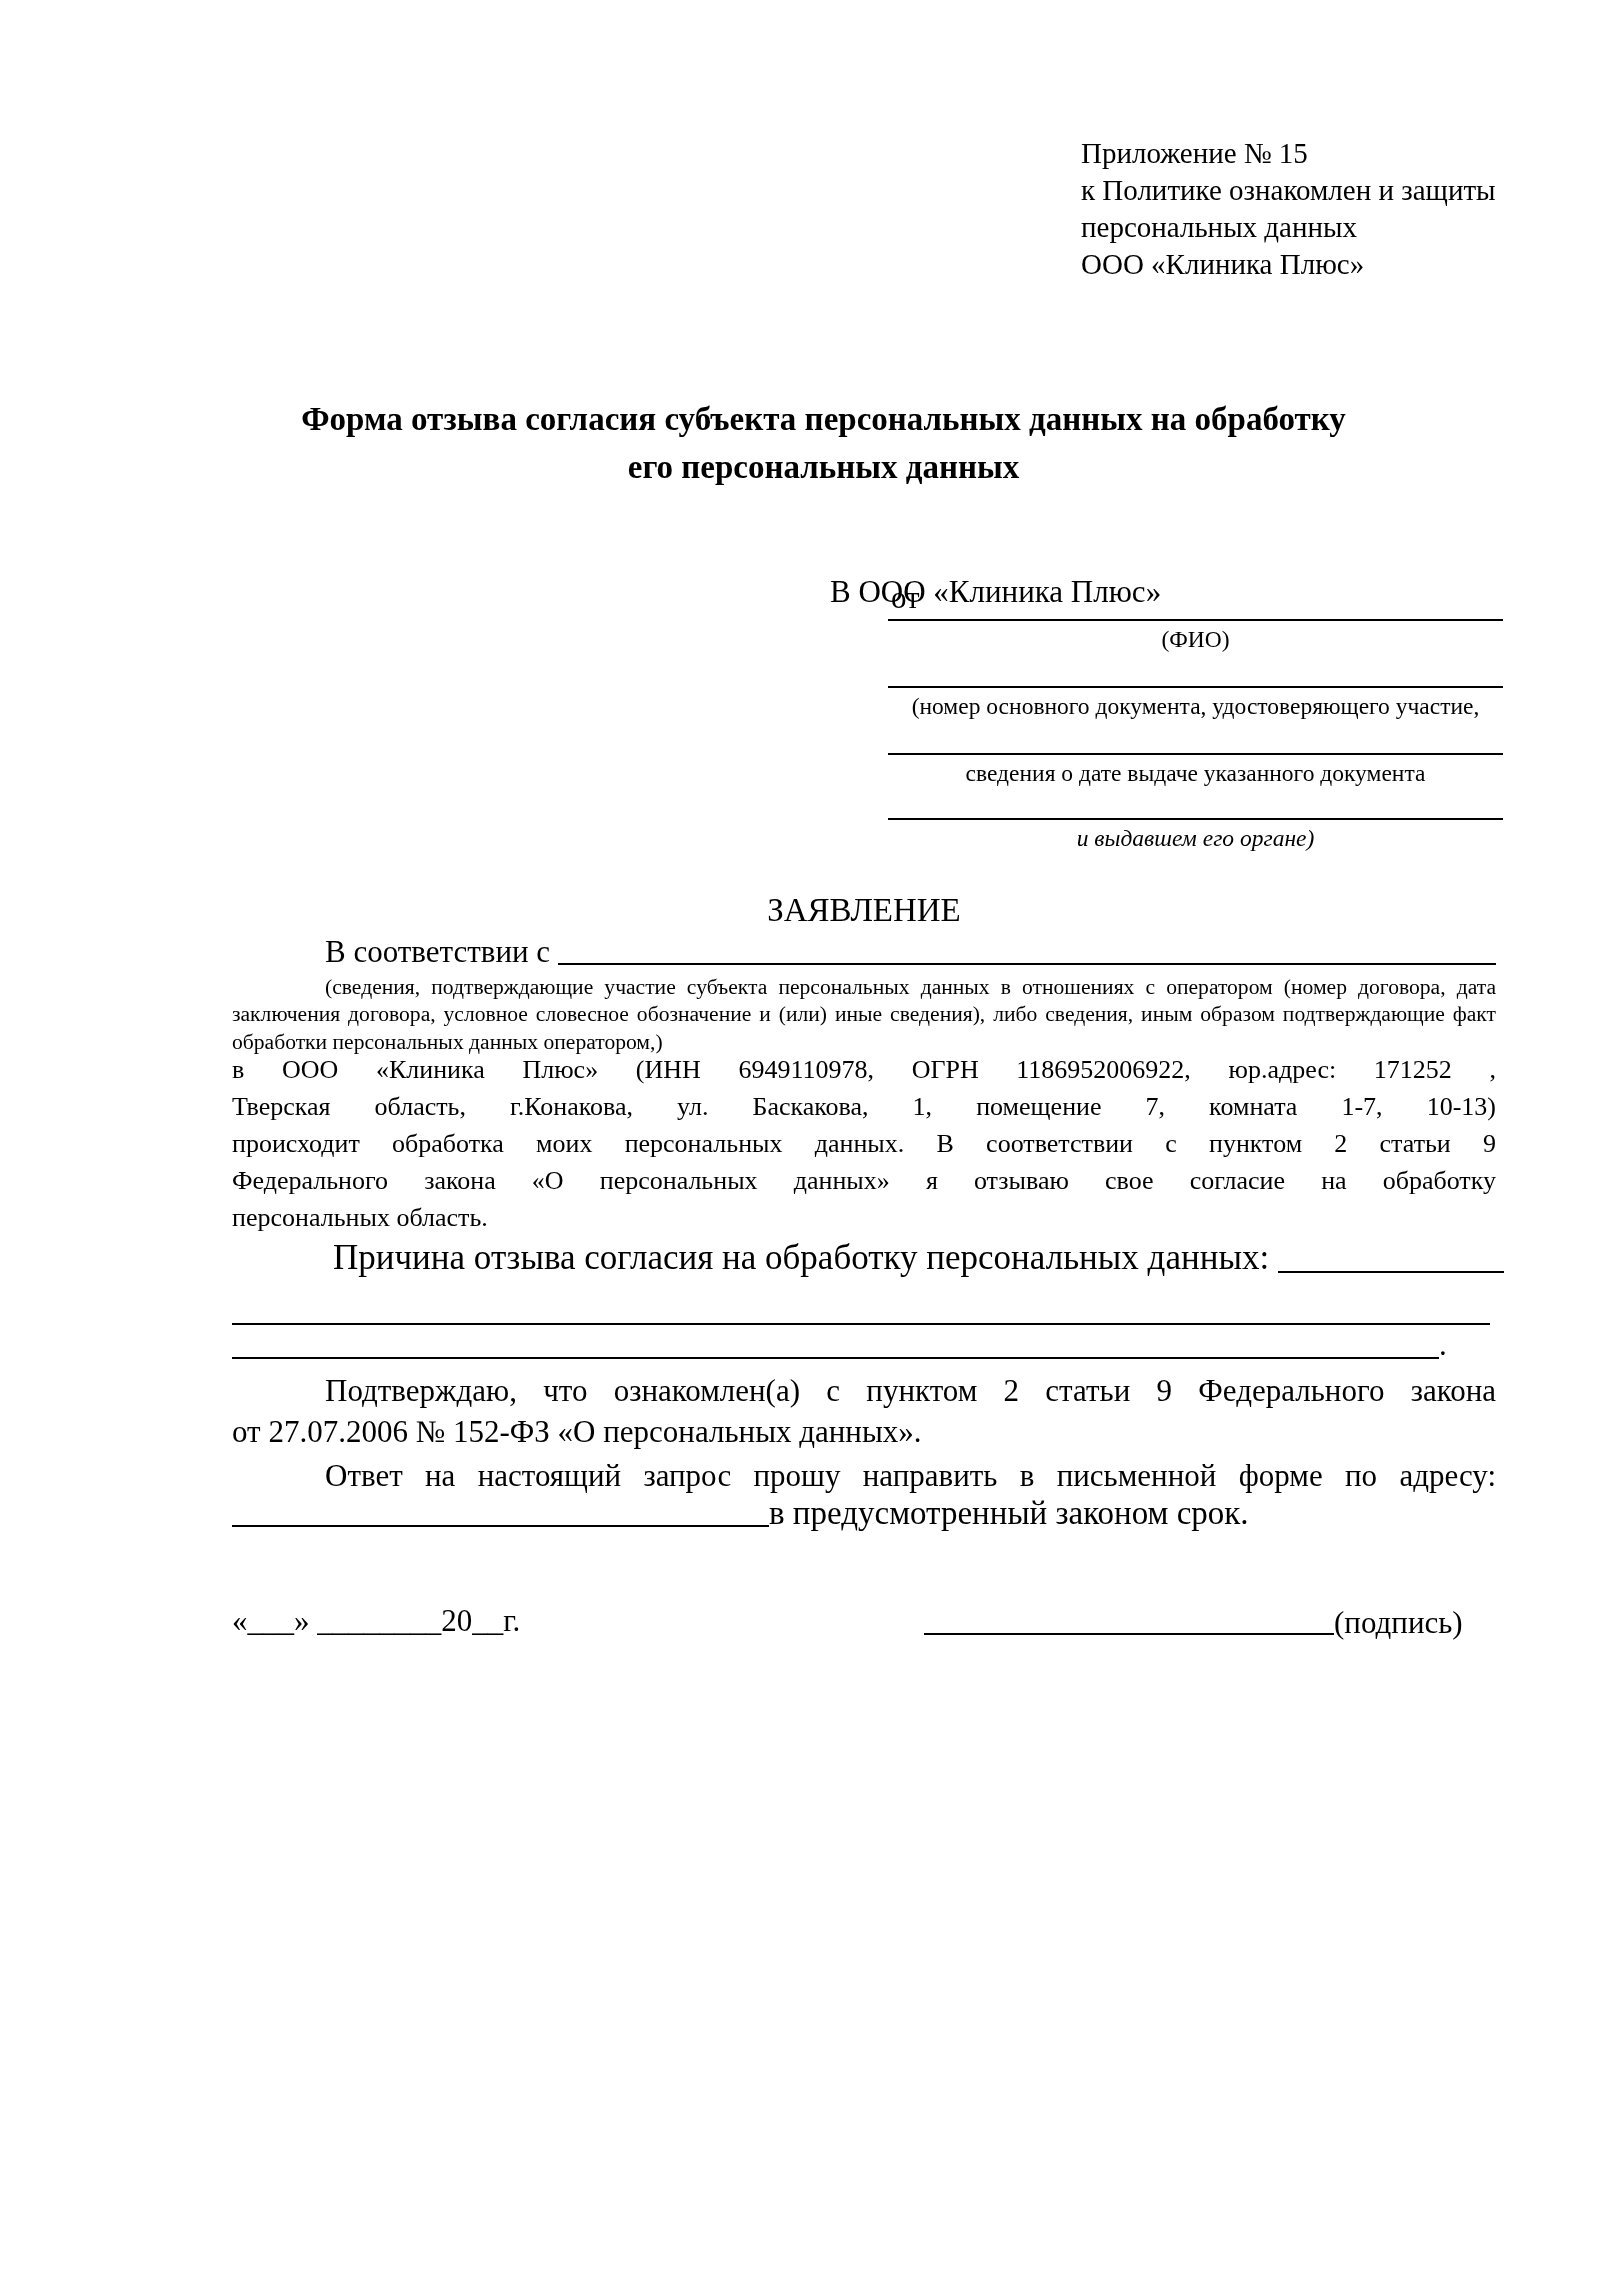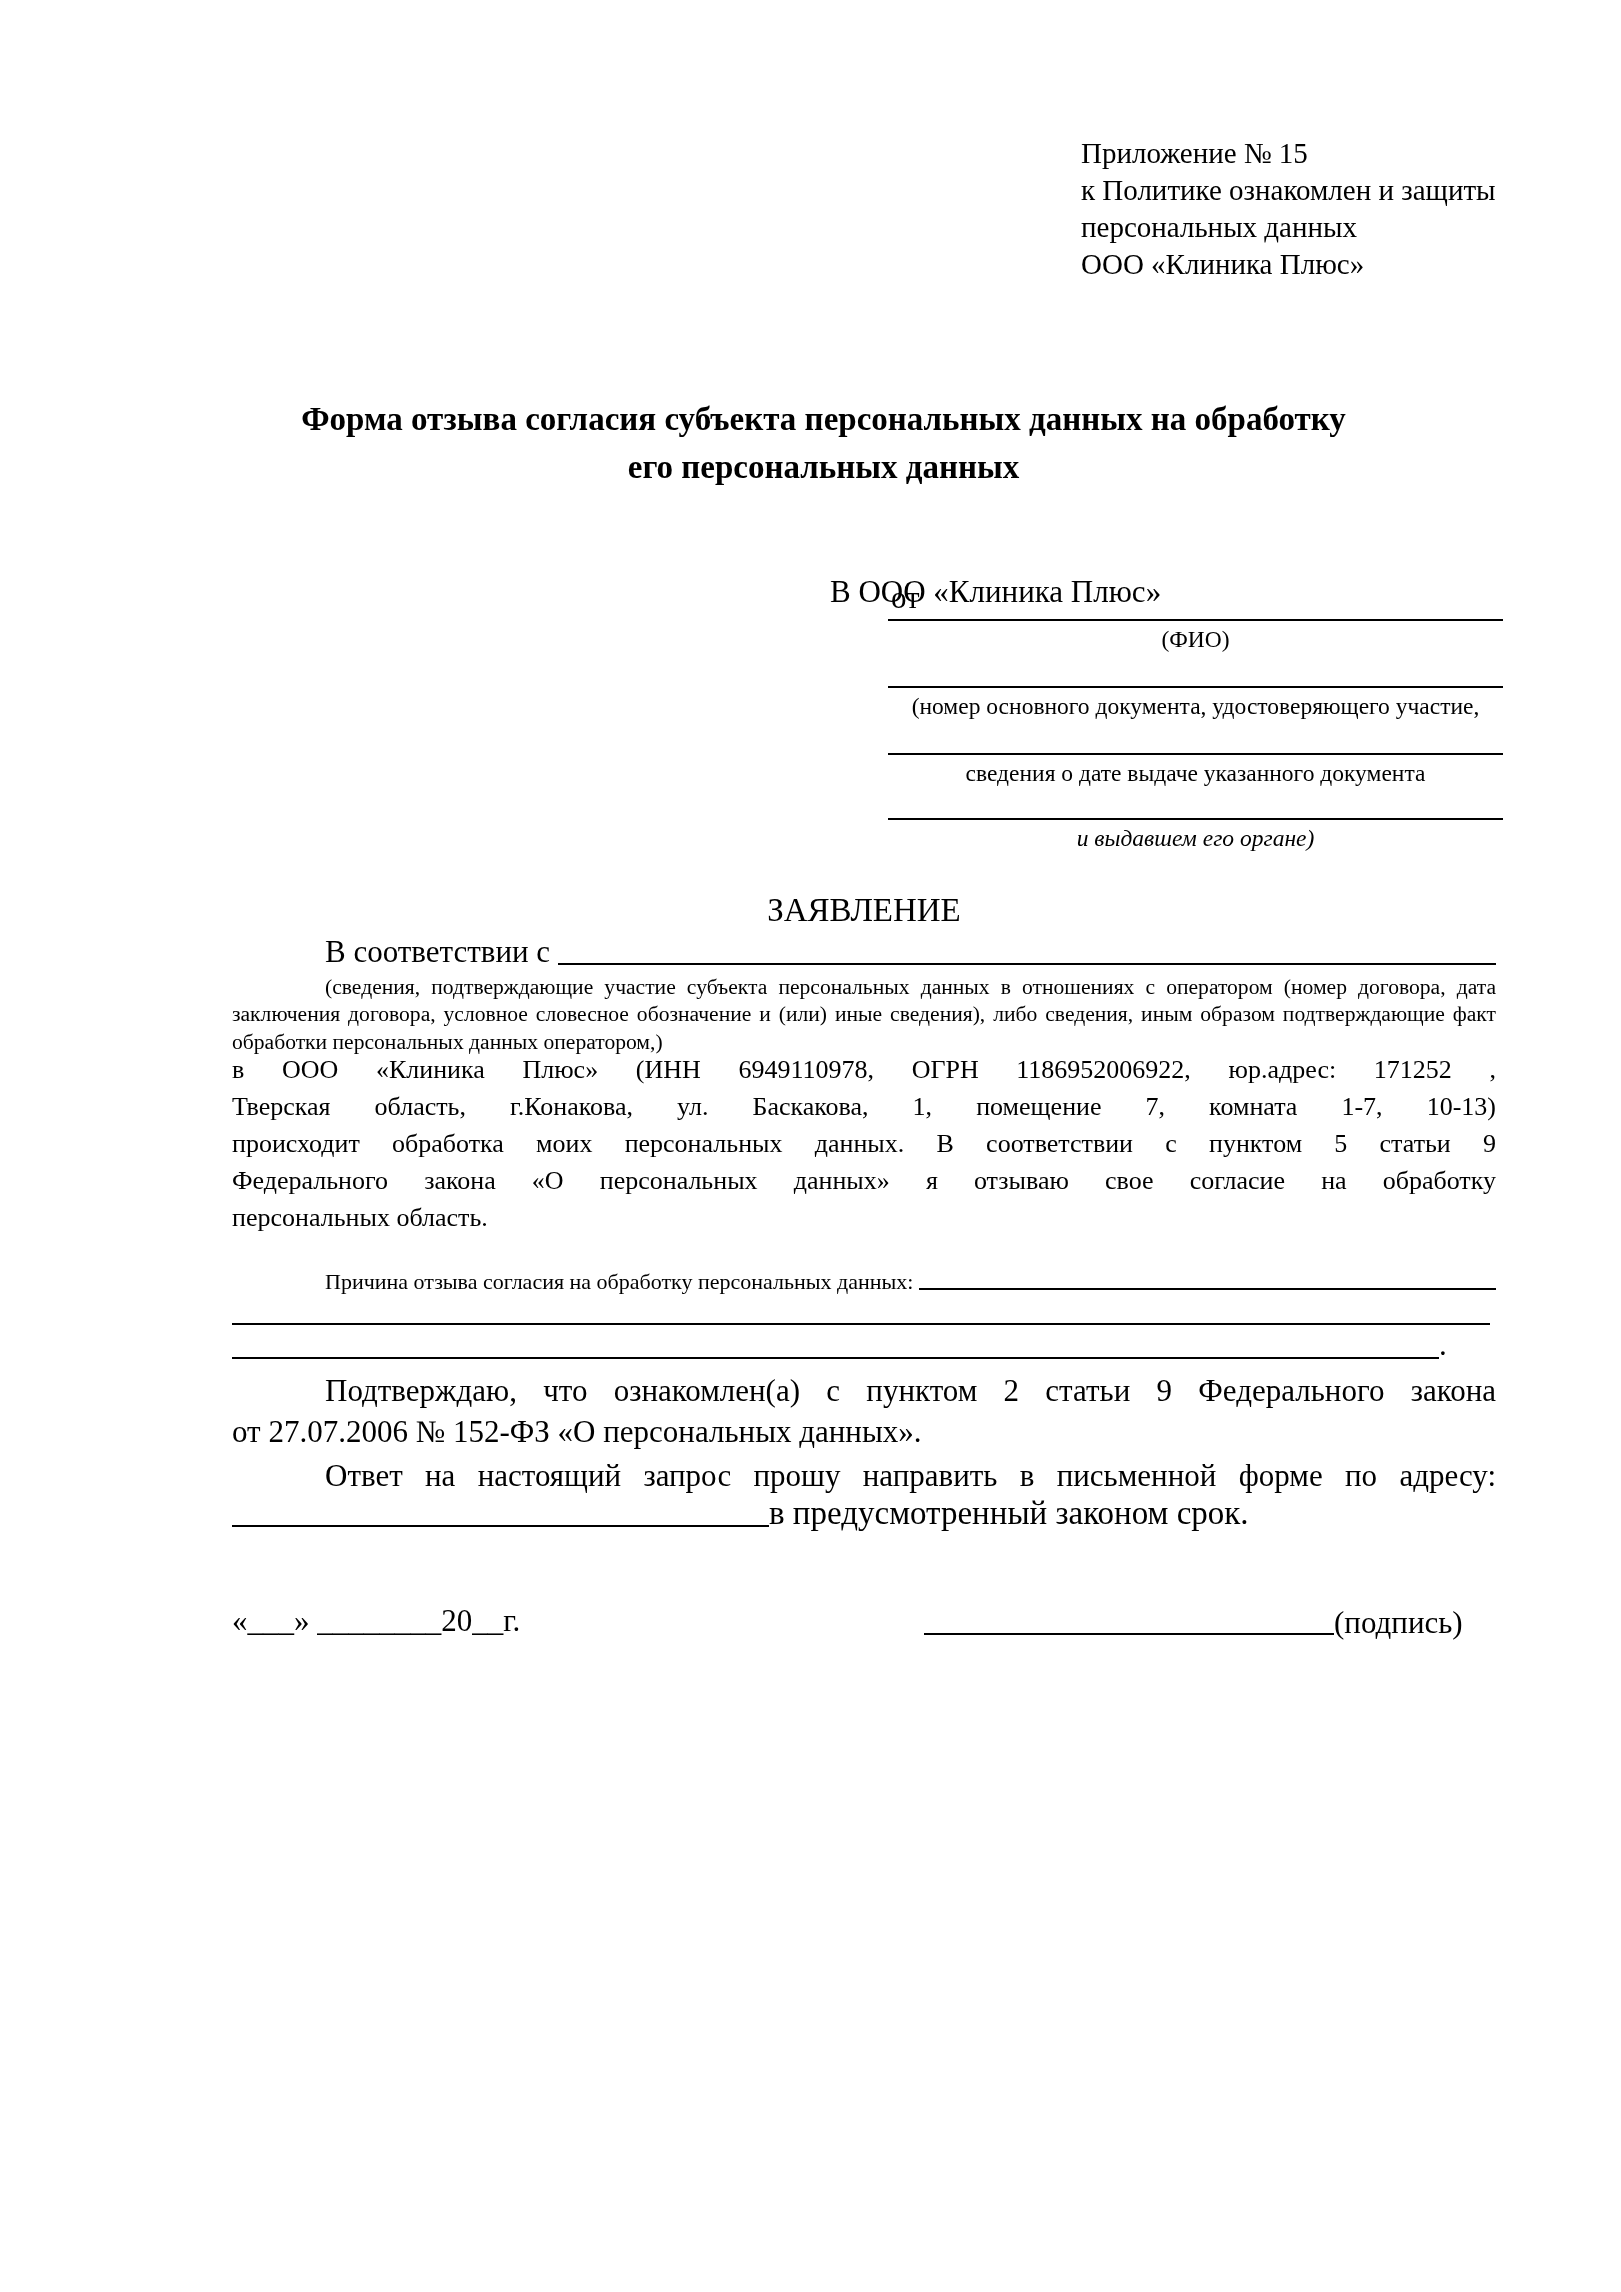--- a/index.html
+++ b/index.html
@@ -21,21 +21,21 @@
   .field-label{left:888px;width:615px;text-align:center;font-size:23.5px;line-height:25.5px;}
   .heading{left:232px;top:892px;width:1264px;text-align:center;font-size:33px;}
   .row{display:flex;align-items:flex-end;}
   .intro{left:232px;top:933px;width:1264px;height:37px;font-size:31px;}
   .intro .lead{padding-left:93px;white-space:pre;}
   .fill{flex:1;border-bottom:2.9px solid #000;margin-bottom:4.9px;}
   .footnote{left:232px;top:974px;width:1264px;font-size:21.6px;line-height:27.4px;}
   .footnote .l1{text-indent:93px;}
   .jl{text-align:justify;text-align-last:justify;}
   .body-par{left:232px;top:1051px;width:1264px;font-size:26px;line-height:37px;}
-  .reason{left:232px;top:1241px;width:1264px;height:37px;font-size:22px;margin-top:17px;}
+  .reason{left:240px;top:1241px;width:1264px;height:37px;font-size:35px;}
   .reason .lead{padding-left:93px;white-space:pre;}
   .blank1{left:232px;top:1323px;width:1258px;}
   .blank2{left:232px;top:1331px;width:1264px;height:28px;font-size:31px;display:flex;align-items:flex-end;}
   .blank2 .rule2{width:1207px;border-bottom:2.9px solid #000;height:0;margin-bottom:0;}
   .blank2 .dot{line-height:28px;}
   .confirm{left:232px;top:1370px;width:1264px;font-size:31px;line-height:41px;}
   .confirm .l1{text-indent:93px;}
   .reply1{left:232px;top:1455px;width:1264px;font-size:31px;line-height:41px;text-indent:93px;}
   .reply2{left:232px;top:1491px;width:1264px;height:41px;font-size:33px;}
   .reply2 .rule3{width:537px;border-bottom:2.9px solid #000;height:0;margin-bottom:4.9px;}
@@ -84,21 +84,21 @@
 
   <div class="abs footnote">
     <div class="l1 jl">(сведения, подтверждающие участие субъекта персональных данных в отношениях с оператором (номер договора, дата</div>
     <div class="jl">заключения договора, условное словесное обозначение и (или) иные сведения), либо сведения, иным образом подтверждающие факт</div>
     <div>обработки персональных данных оператором,)</div>
   </div>
 
   <div class="abs body-par">
     <div class="jl">в ООО «Клиника Плюс» (ИНН 6949110978, ОГРН 1186952006922, юр.адрес: 171252 ,</div>
     <div class="jl">Тверская область, г.Конакова, ул. Баскакова, 1, помещение 7, комната 1-7, 10-13)</div>
-    <div class="jl">происходит обработка моих персональных данных. В соответствии с пунктом 5 статьи 9</div>
+    <div class="jl">происходит обработка моих персональных данных. В соответствии с пунктом 2 статьи 9</div>
     <div class="jl">Федерального закона «О персональных данных» я отзываю свое согласие на обработку</div>
     <div>персональных область.</div>
   </div>
 
   <div class="abs reason row">
     <span class="lead">Причина отзыва согласия на обработку персональных данных: </span>
     <span class="fill"></span>
   </div>
 
   <div class="abs rule blank1"></div>

